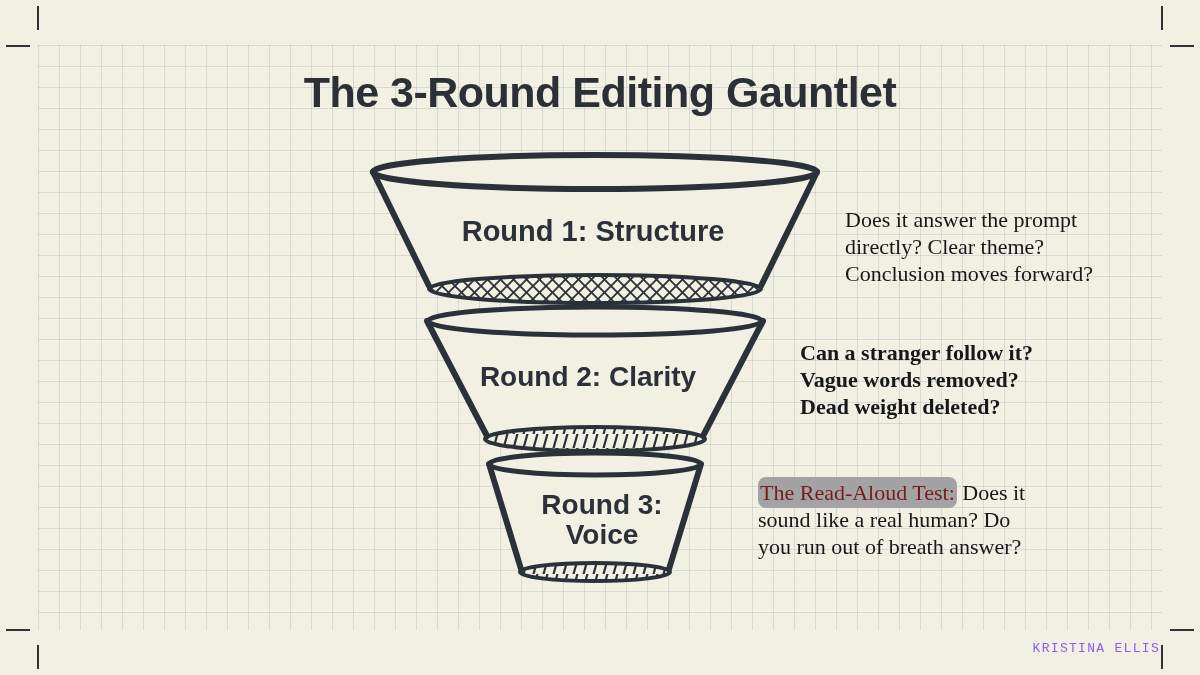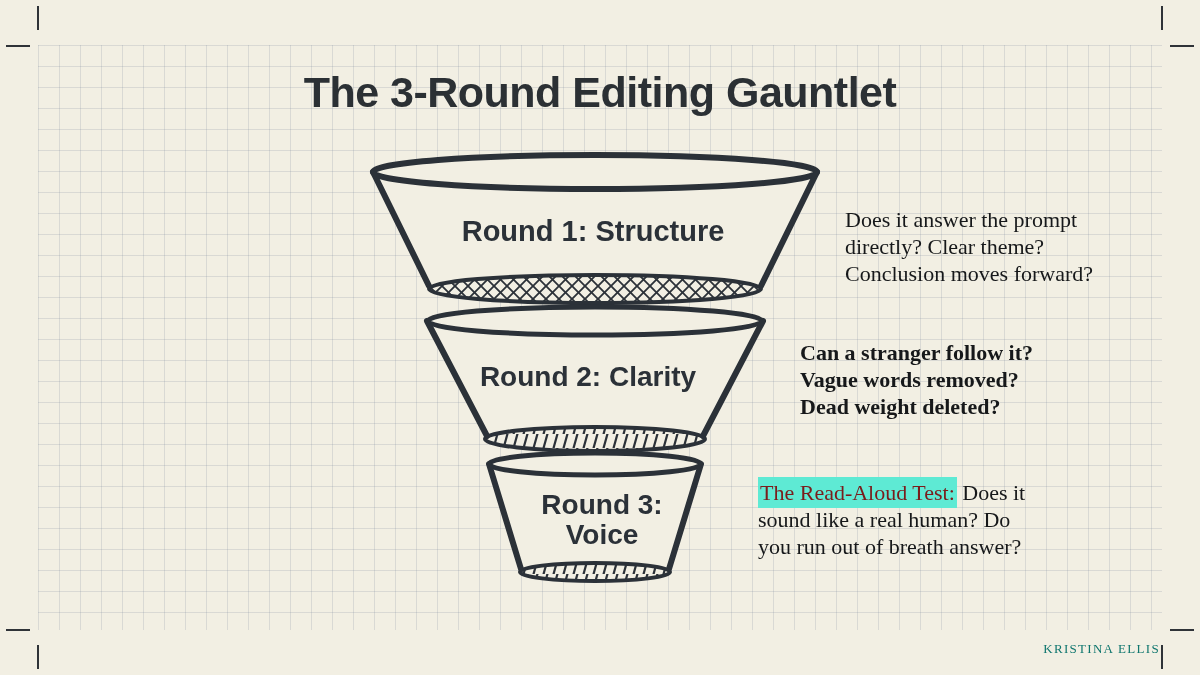--- a/index.html
+++ b/index.html
@@ -26,26 +26,26 @@
   .note {
     position:absolute;
     font-family:"Liberation Serif", serif;
     font-size:22px; line-height:27px; color:#16181a;
     white-space:pre-line;
   }
   .note-1 { left:845px; top:184px;margin-top:22px; }
   .note-2 { left:800px; top:339px;font-weight:bold; }
   .note-3 { left:758px; top:479px; }
   .hl {
-    background:#5eead4; color:#7a1c1c; padding:3px 2px;
+    background:#a3a3a3; color:#7a1c1c; padding:3px 2px;border-radius:8px;
   }
   .credit {
     position:absolute; right:40px; top:641px;
-    font-family:Liberation Serif, serif;
-    font-size:13px; letter-spacing:1.3px; color:#0f766e;text-align:center;
+    font-family:Liberation Mono, monospace;
+    font-size:13px; letter-spacing:1.3px; color:#8b5cf6;text-align:center;
   }
 </style>
 </head>
 <body>
 
 <div class="stage">
 
   <div class="grid"></div>
 
   <svg class="marks-svg" viewBox="0 0 1200 675" aria-hidden="true">

